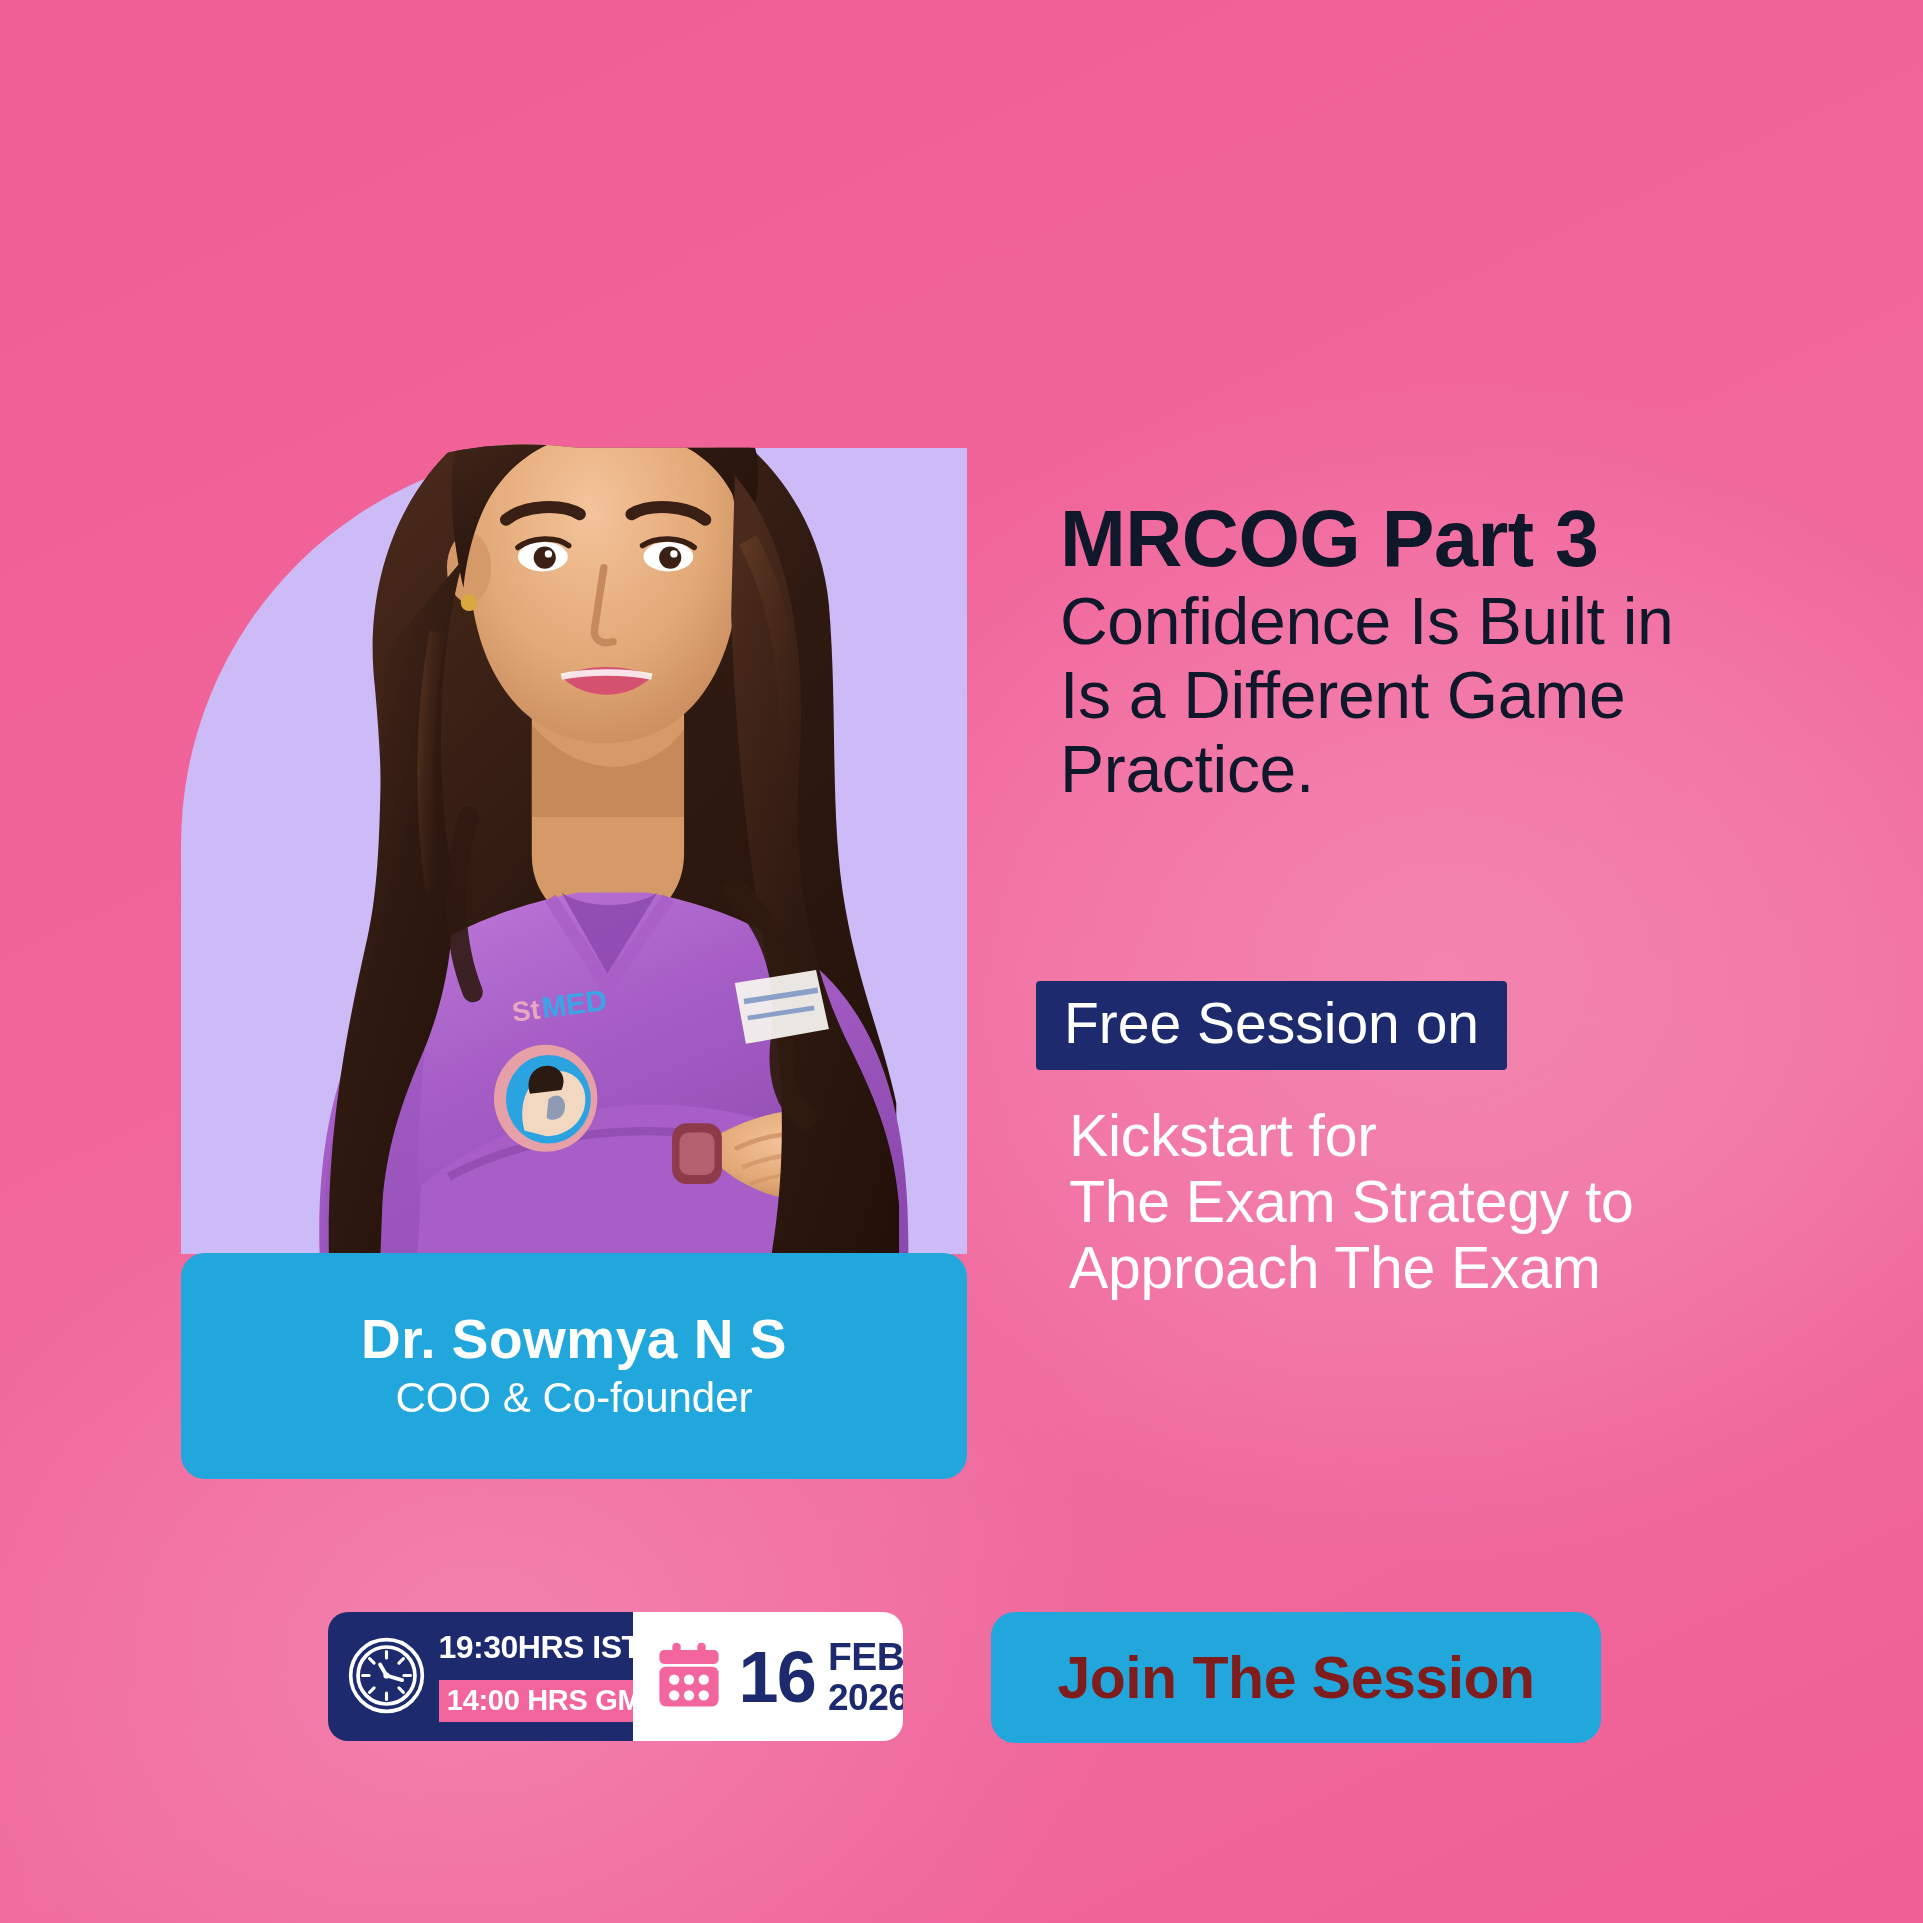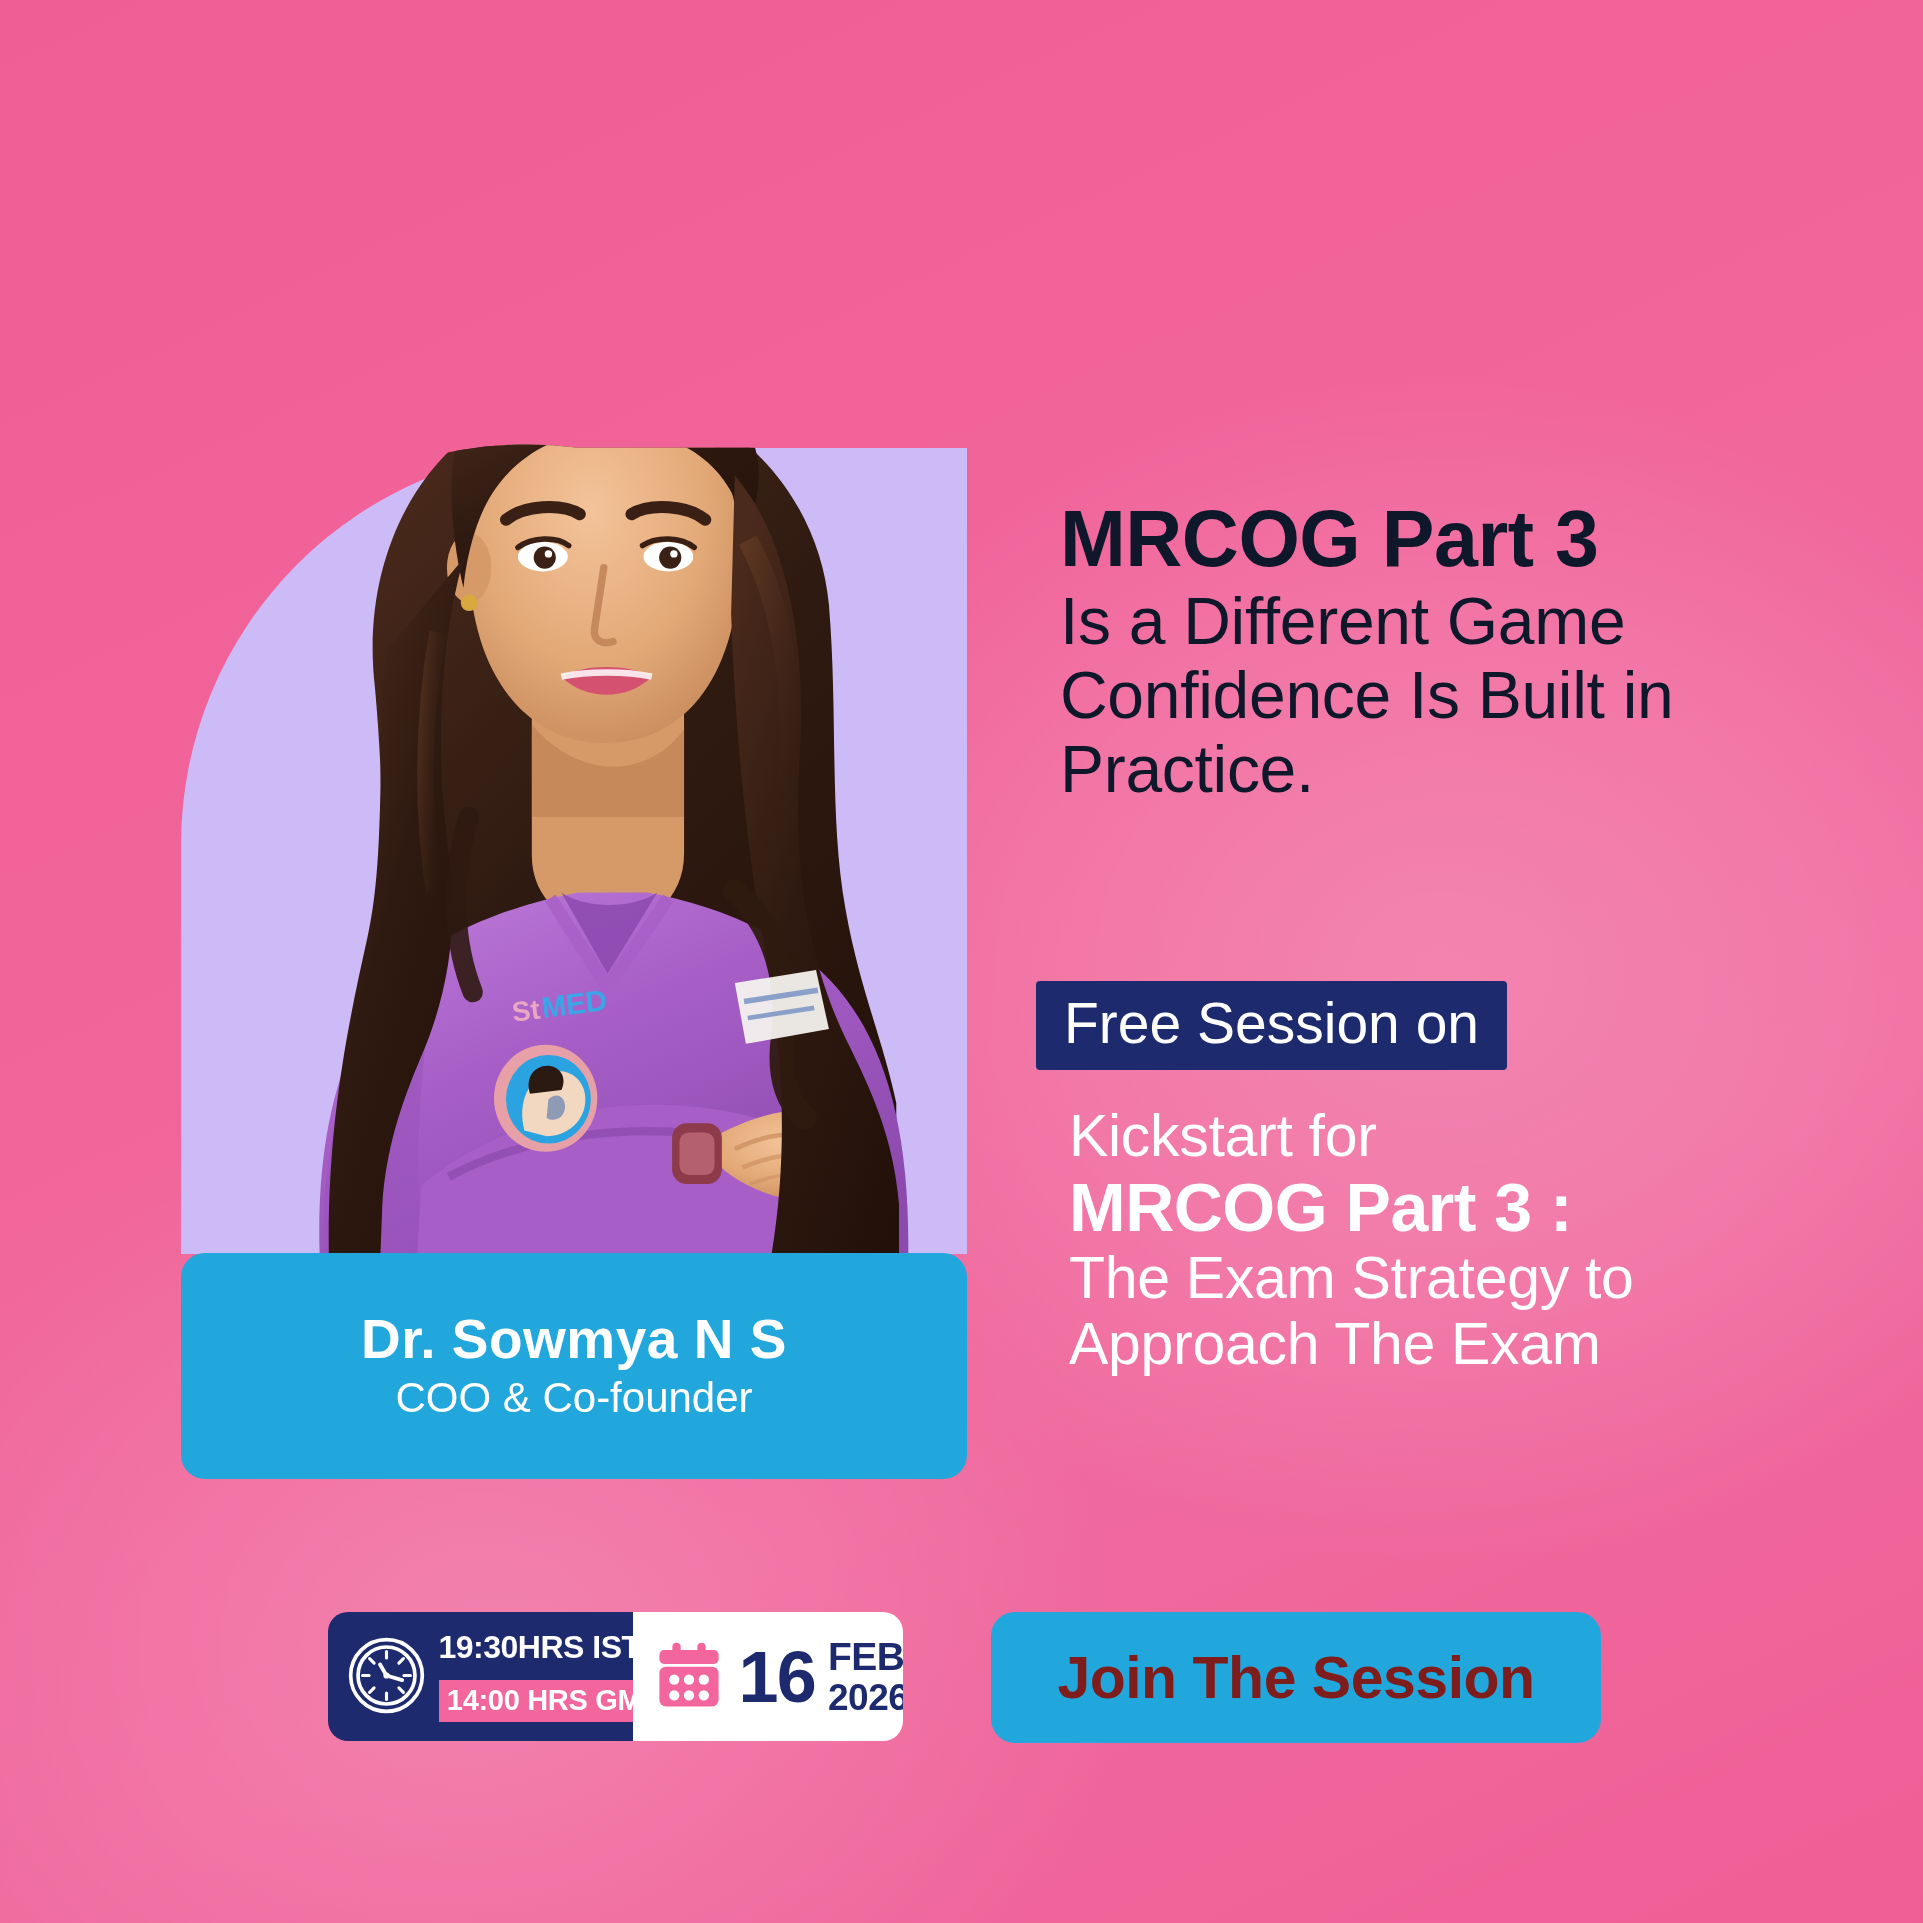--- a/index.html
+++ b/index.html
@@ -334,31 +334,30 @@
   </div>
 
   <div class="speaker-card">
     <div class="speaker-name">Dr. Sowmya N S</div>
     <div class="speaker-role">COO &amp; Co-founder</div>
   </div>
 
   <div class="headline">
     <div class="hl-1">MRCOG Part 3</div>
     <div class="hl-rest">
+      <div>Confidence Is Built in</div>
       <div>Is a Different Game</div>
-      <div>Confidence Is Built in</div>
       <div>Practice.</div>
     </div>
   </div>
 
   <div class="free-badge">Free Session on</div>
 
   <div class="session-title">
     <div class="st-line st-reg">Kickstart for</div>
-    <div class="st-line st-bold">MRCOG Part 3 :</div>
     <div class="st-line st-reg">The Exam Strategy to</div>
     <div class="st-line st-reg">Approach The Exam</div>
   </div>
 
   <div class="dt-badge">
 
     <div class="dt-left">
       <span class="clock-ico">
         <svg width="79" height="79" viewBox="0 0 86 86" xmlns="http://www.w3.org/2000/svg">
           <circle cx="43" cy="43" r="39" fill="none" stroke="#ffffff" stroke-width="4"></circle>

